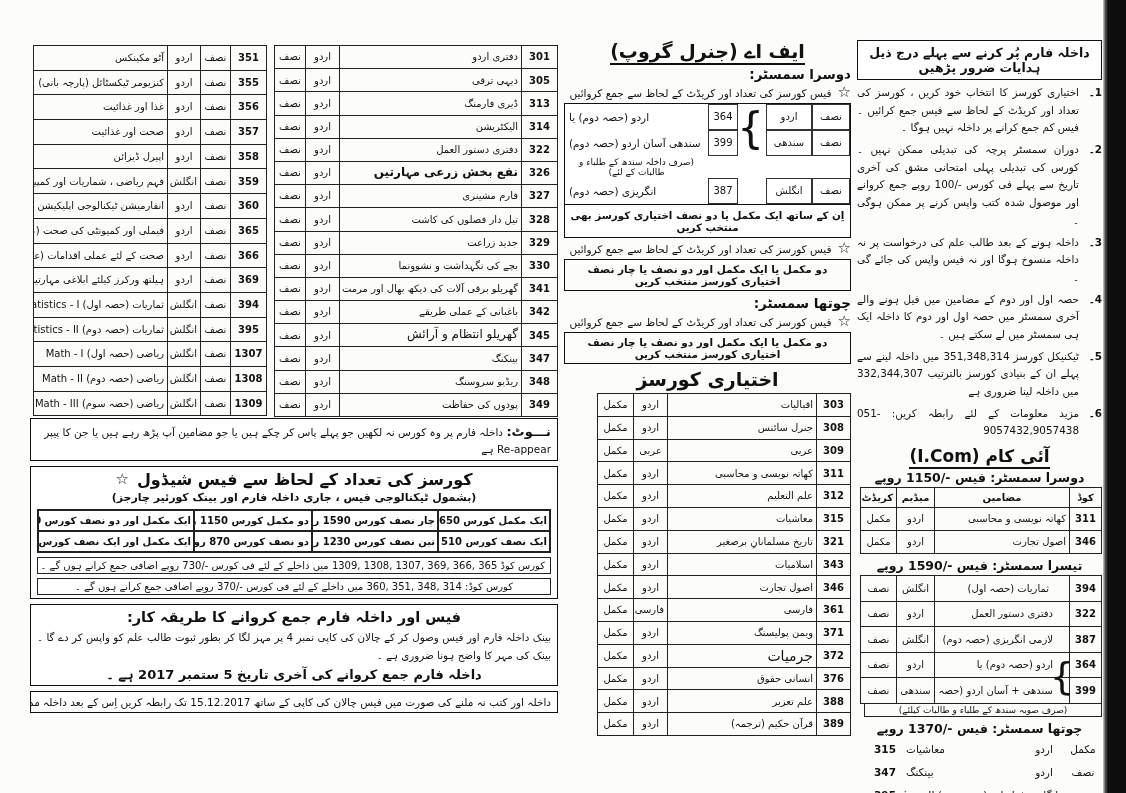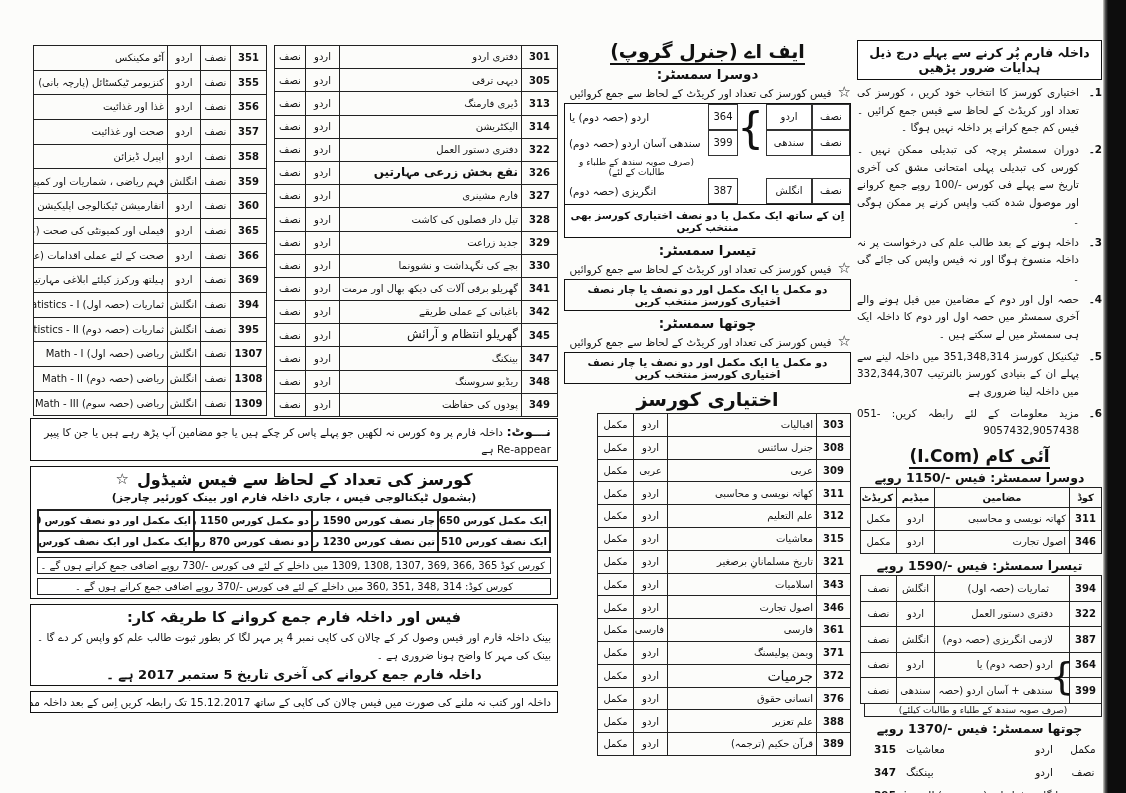--- a/index.html
+++ b/index.html
@@ -24,21 +24,21 @@
   .fee-grid .cell{border:1px solid #222;font-size:10px;font-weight:700;text-align:center;
         padding:4px 2px;white-space:nowrap;overflow:hidden;}
   .fee-extra{border:1px solid #222;margin-top:4px;padding:2px 5px;font-size:10px;text-align:center;white-space:nowrap;overflow:hidden;}
   .method-title{text-align:center;font-weight:900;font-size:14.5px;margin:1px 0 3px;}
   .method-line{font-size:10.3px;line-height:1.75;text-align:justify;}
   .deadline{text-align:center;font-weight:900;font-size:13px;margin-top:3px;}
   .contact-box{border:1.6px solid #111;background:#fff;padding:4px 6px;font-size:10.5px;text-align:center;white-space:nowrap;overflow:hidden;}
   
   .big-title{font-weight:900;font-size:19px;text-align:center;}
   .big-title .und{border-bottom:2px solid #111;padding-bottom:1px;}
-  .sem-head{font-weight:900;font-size:13.5px;text-align:center;margin-top:4px;}
+  .sem-head{font-weight:900;font-size:13.5px;margin-top:4px;}
   .star-line{display:flex;align-items:center;gap:6px;font-size:10.5px;margin:3px 0;}
   .star{font-size:15px;line-height:1;}
   .fa-box{border:1.5px solid #111;position:relative;background:#fff;}
   .fa-grid{display:grid;grid-template-columns:38px 46px 28px 30px 1fr;align-items:center;}
   .fa-grid .c{font-size:10px;text-align:center;border:0.6px solid #333;height:24px;line-height:24px;overflow:hidden;}
   .fa-grid .n{font-size:10.5px;text-align:left;padding-left:4px;height:24px;line-height:24px;white-space:nowrap;overflow:hidden;}
   .fa-grid .g{height:24px;}
   .fa-sindh{grid-column:5;font-size:9px;text-align:center;padding:1px 0;}
   .fa-note{grid-column:1 / span 5;border-top:1px solid #111;font-size:10.3px;text-align:center;padding:4px 2px;font-weight:700;}
   .brace{position:absolute;font-size:42px;font-weight:400;direction:ltr;unicode-bidi:bidi-override;line-height:50px;}
@@ -371,33 +371,32 @@
         <div class="g"></div>
         <div class="c code">364</div>
         <div class="n">اردو (حصہ دوم)    یا</div>
 
         <div class="c">نصف</div>
         <div class="c">سندھی</div>
         <div class="g"></div>
         <div class="c code">399</div>
         <div class="n">سندھی آسان اردو (حصہ دوم)</div>
 
-        <div class="fa-sindh">(صرف صوبہ سندھ کے طلباء و طالبات کے لئے)</div>
+        <div class="fa-sindh">(صرف داخلہ سندھ کے طلباء و طالبات کے لئے)</div>
 
         <div class="c">نصف</div>
         <div class="c">انگلش</div>
         <div class="g"></div>
         <div class="c code">387</div>
         <div class="n">انگریزی (حصہ دوم)</div>
 
         <div class="fa-note">اِن کے ساتھ ایک مکمل یا دو نصف اختیاری کورسز بھی منتخب کریں</div>
       </div>
     </div>
 
-    <div class="sem-head">تیسرا سمسٹر:</div>
     <div class="star-line">
       <span class="star">☆</span>
       <span>فیس کورسز کی تعداد اور کریڈٹ کے لحاظ سے جمع کروائیں</span>
     </div>
     <div class="sel-box">دو مکمل یا ایک مکمل اور دو نصف یا چار نصف اختیاری کورسز منتخب کریں</div>
 
     <div class="sem-head">چوتھا سمسٹر:</div>
     <div class="star-line">
       <span class="star">☆</span>
       <span>فیس کورسز کی تعداد اور کریڈٹ کے لحاظ سے جمع کروائیں</span>

